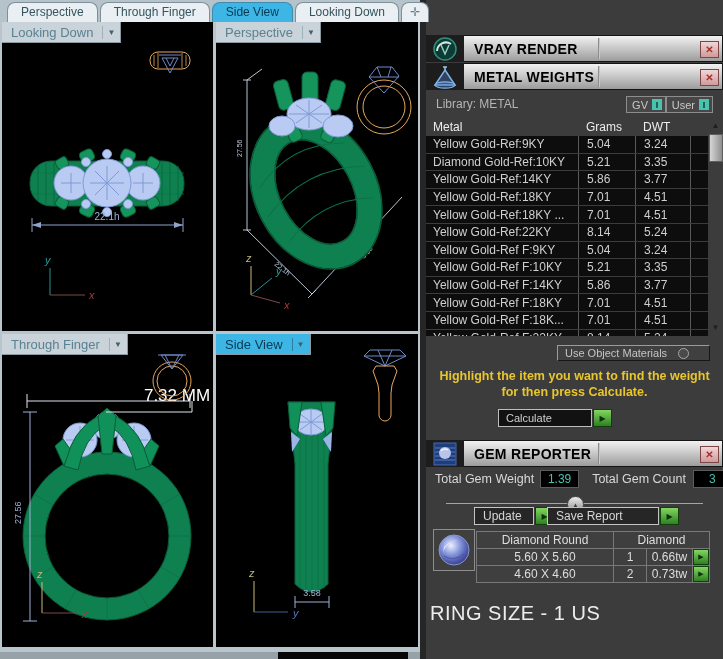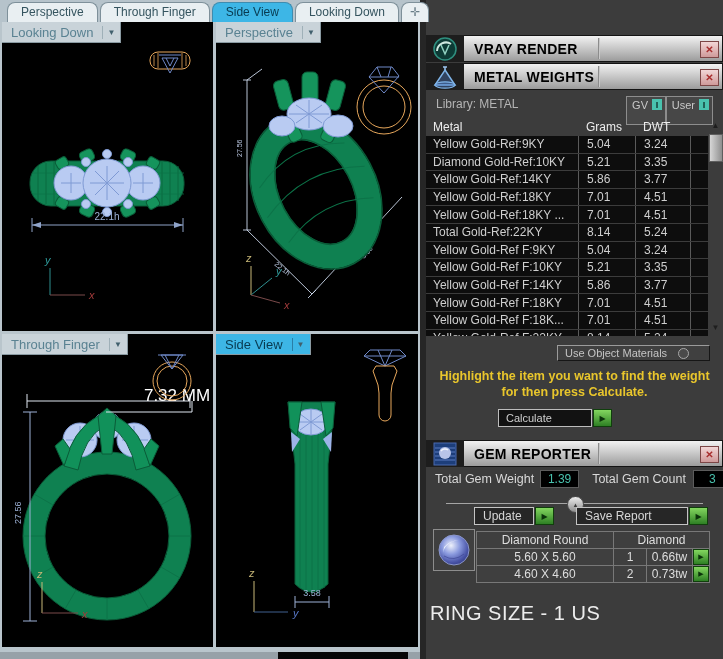--- a/index.html
+++ b/index.html
@@ -35,21 +35,21 @@
 
   .hdrbar{position:absolute;left:6px;width:297px;height:27px;display:flex;}
   .hdr-icon{width:38px;height:27px;background:#1d1d1d;display:flex;align-items:center;justify-content:center;flex:none;}
   .hdr-main{flex:1;background:linear-gradient(#f2f2f2,#9c9c9c);border:1px solid #141414;border-left:none;display:flex;align-items:center;position:relative;}
   .hdr-title{font-size:14px;font-weight:bold;color:#000;padding-left:10px;letter-spacing:.3px;}
   .hdr-div{position:absolute;left:52%;top:2px;bottom:2px;width:2px;background:linear-gradient(90deg,#6e6e6e,#e6e6e6);}
   .hdr-close{position:absolute;right:3px;top:5px;width:17px;height:15px;background:linear-gradient(#f2d6d6,#cf9a9a);border:1px solid #7c4646;color:#a82d2d;font-size:10px;font-weight:bold;display:flex;align-items:center;justify-content:center;}
 
   .librow{position:absolute;left:6px;top:96px;width:297px;height:17px;}
   .liblabel{position:absolute;left:10px;top:1px;font-size:12px;color:#b5b5b5;}
-  .tgl{position:absolute;top:0;height:15px;display:flex;align-items:center;border:1px solid #8d8d8d;background:#474747;color:#c9c9c9;font-size:11px;padding:0 3px 12px 5px;gap:4px;}
+  .tgl{position:absolute;top:0;height:15px;display:flex;align-items:center;border:1px solid #8d8d8d;background:#474747;color:#c9c9c9;font-size:11px;padding:0 3px 0 5px;gap:4px;}
   .tgl .ind{width:10px;height:11px;background:#49c2ae;color:#0c2b26;font-size:9px;font-weight:bold;display:flex;align-items:center;justify-content:center;}
   #tgl-gv{right:57px;} #tgl-user{right:10px;}
 
   .mtable{position:absolute;left:6px;top:118px;width:282px;height:218px;overflow:hidden;}
   .mhead{display:flex;height:18px;color:#ededed;font-size:12px;align-items:center;}
   .mrow{display:flex;height:16.6px;margin-bottom:1px;background:#0d0d0d;color:#cfcfcf;font-size:12px;align-items:center;}
   .mc{box-sizing:border-box;height:100%;display:flex;align-items:center;overflow:hidden;white-space:nowrap;}
   .mc1{width:152px;padding-left:7px;}
   .mc2{width:57px;padding-left:8px;border-left:1px solid #5a5a5a;}
   .mc3{width:55px;padding-left:8px;border-left:1px solid #5a5a5a;}
@@ -74,21 +74,21 @@
   .totrow .lbl{padding:0 6px 0 9px;white-space:nowrap;}
   .valbox{width:37px;height:16px;background:#000;border:1px solid #5c5c5c;color:#49c2ae;font-size:12px;display:flex;align-items:center;justify-content:center;flex:none;}
   .totrow .lbl2{padding:0 7px 0 13px;white-space:nowrap;}
 
   .seprow{position:absolute;left:26px;top:496px;width:257px;height:16px;}
   .sepline{position:absolute;left:0;right:0;top:7px;height:1px;background:#a5a5a5;}
   .sepbtn{position:absolute;left:121px;top:0;width:15px;height:15px;border-radius:50%;background:linear-gradient(#ececec,#8d8d8d);border:1px solid #4e4e4e;color:#3a3a3a;font-size:6px;display:flex;align-items:center;justify-content:center;}
 
   .btnrow{position:absolute;left:6px;top:507px;width:297px;height:18px;font-size:12px;}
   .btnrow .grp{position:absolute;top:0;display:flex;}
-  #grp-update{left:42px;padding-left:6px;} #grp-save{left:150px;}
+  #grp-update{left:42px;padding-left:6px;} #grp-save{left:121px;}
   .btn-mid{height:16px;background:#262626;border:1px solid #c4c4c4;color:#d6d6d6;display:flex;align-items:center;padding:0 8px;}
   #btn-update{width:42px;} #btn-save{width:94px;}
 
   .gemimg{position:absolute;left:13px;top:529px;width:40px;height:40px;background:#3f3f3f;border:1px solid #8d8d8d;display:flex;align-items:center;justify-content:center;}
   .gtable{position:absolute;left:56px;top:531px;width:233px;font-size:12px;color:#dedede;border-top:1px solid #787878;border-left:1px solid #787878;}
   .grow{display:flex;height:17px;}
   .gc{box-sizing:border-box;border-right:1px solid #787878;border-bottom:1px solid #787878;display:flex;align-items:center;justify-content:center;background:#3f3f3f;}
   .gc-size{width:137px;} .gc-count{width:33px;} .gc-wt{width:46px;} .gc-arr{width:17px;background:#3f3f3f;}
   .gc-head2{flex:1;}
   .ga{width:14px;height:14px;background:linear-gradient(#83d65f,#2e8024);border:1px solid #103f0c;color:#0b330a;font-size:7px;display:flex;align-items:center;justify-content:center;}
@@ -388,21 +388,21 @@
           <div class="mc mc3">4.51</div>
           <div class="mc mc4"></div>
         </div>
       <div class="mrow">
           <div class="mc mc1">Yellow Gold-Ref:18KY ...</div>
           <div class="mc mc2">7.01</div>
           <div class="mc mc3">4.51</div>
           <div class="mc mc4"></div>
         </div>
       <div class="mrow">
-          <div class="mc mc1">Total Gold-Ref:22KY</div>
+          <div class="mc mc1">Yellow Gold-Ref:22KY</div>
           <div class="mc mc2">8.14</div>
           <div class="mc mc3">5.24</div>
           <div class="mc mc4"></div>
         </div>
       <div class="mrow">
           <div class="mc mc1">Yellow Gold-Ref F:9KY</div>
           <div class="mc mc2">5.04</div>
           <div class="mc mc3">3.24</div>
           <div class="mc mc4"></div>
         </div>

